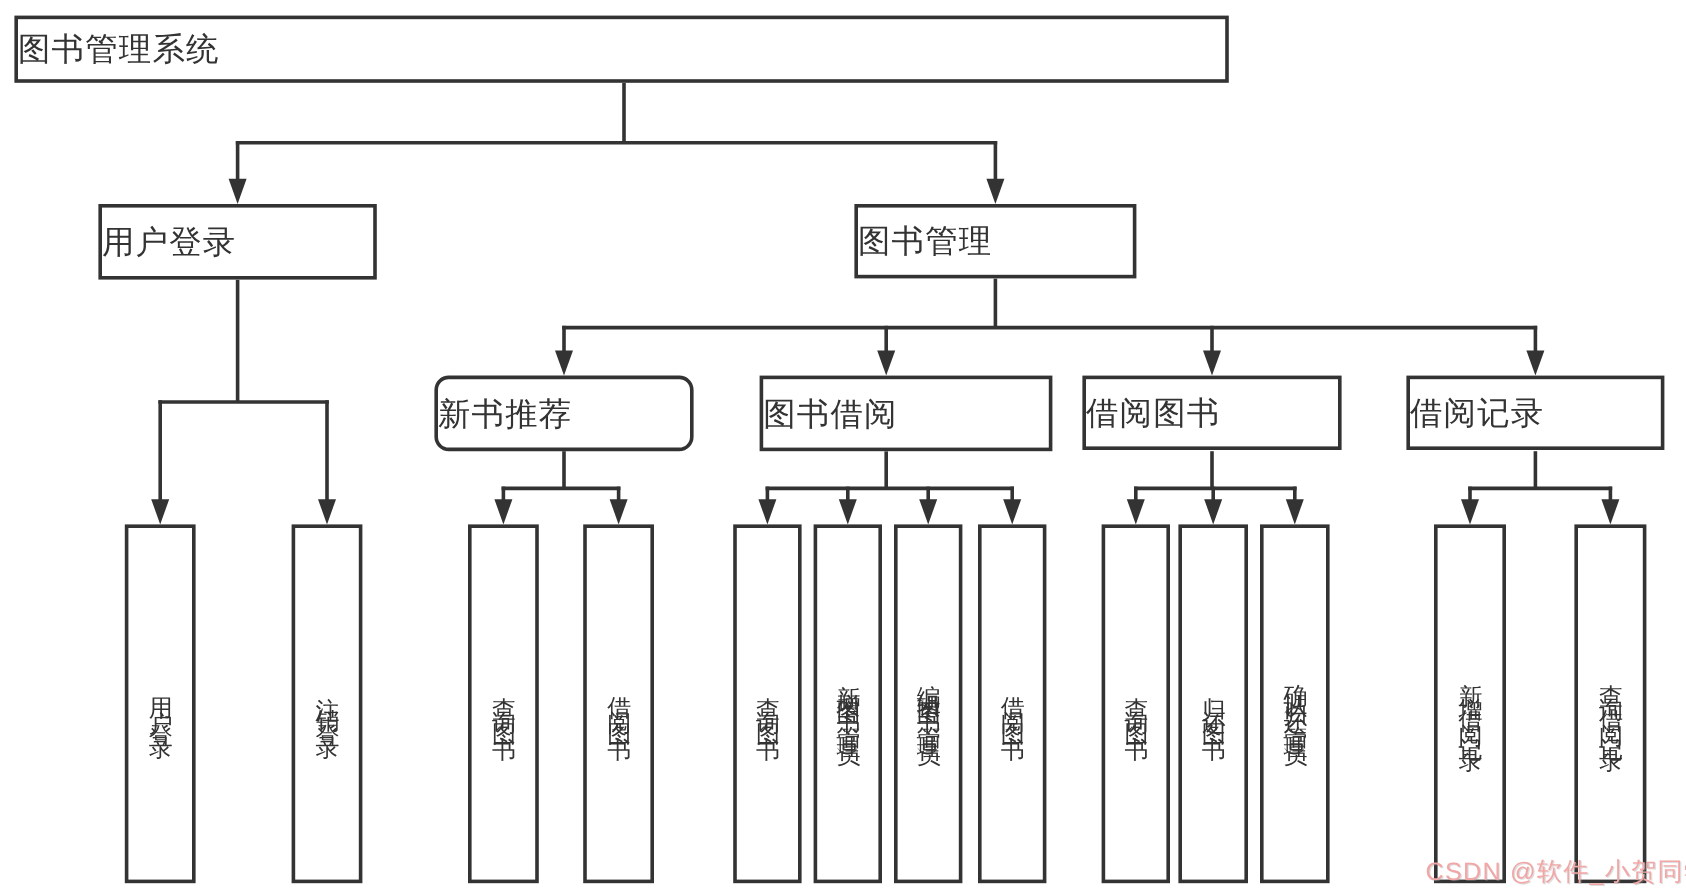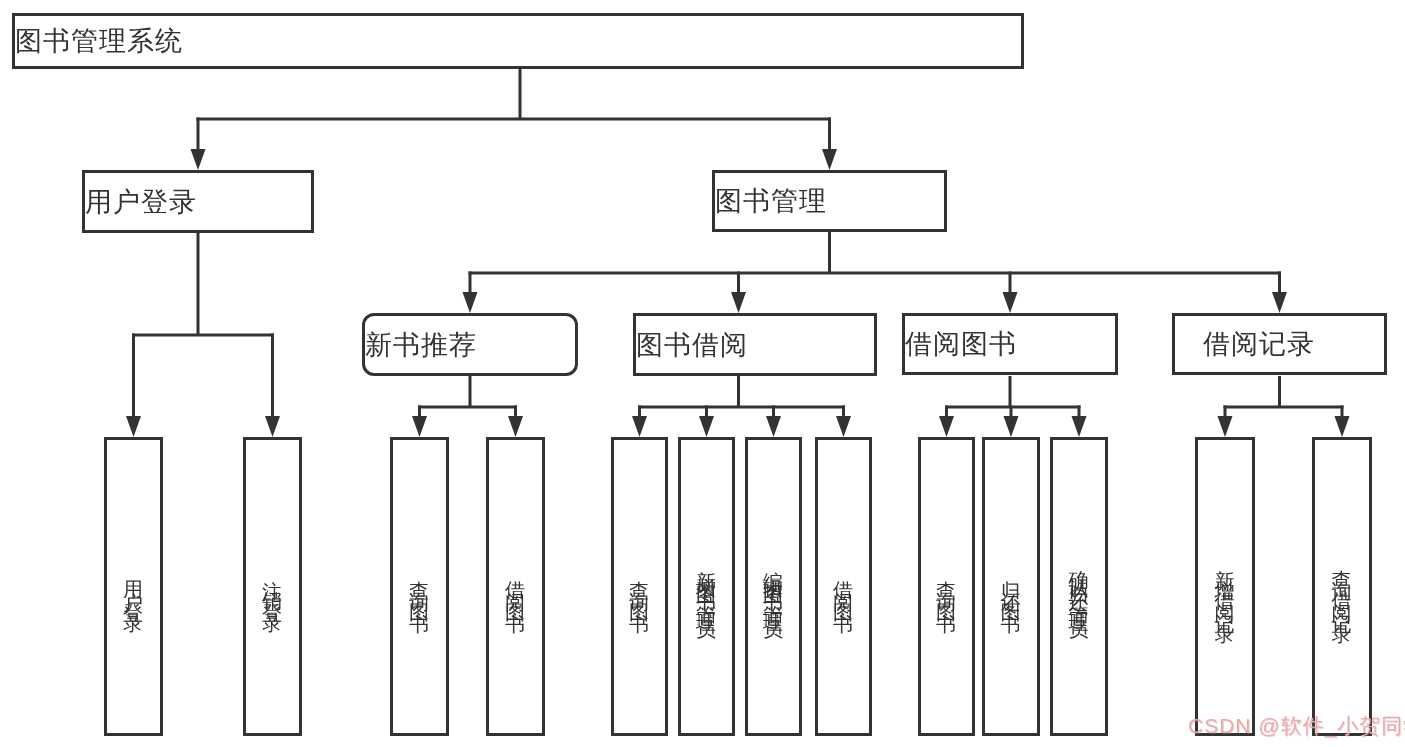--- a/index.html
+++ b/index.html
@@ -152,21 +152,21 @@
 
   <div class="node" style="left:362px; top:313px; width:216px; height:63px;border-radius:12px;">
     <span>新书推荐</span>
   </div>
   <div class="node" style="left:633px; top:313px; width:244px; height:63px;">
     <span>图书借阅</span>
   </div>
   <div class="node" style="left:902px; top:313px; width:216px; height:62px;">
     <span>借阅图书</span>
   </div>
-  <div class="node" style="left:1172px; top:313px; width:215px; height:62px;padding-left:28px;">
+  <div class="node" style="left:1172px; top:313px; width:215px; height:62px;">
     <span>借阅记录</span>
   </div>
 
   <div class="leaf" style="left:104px; width:59px;">
     <span class="vtext">用户登录</span>
   </div>
   <div class="leaf" style="left:243px; width:59px;">
     <span class="vtext">注销登录</span>
   </div>
 

